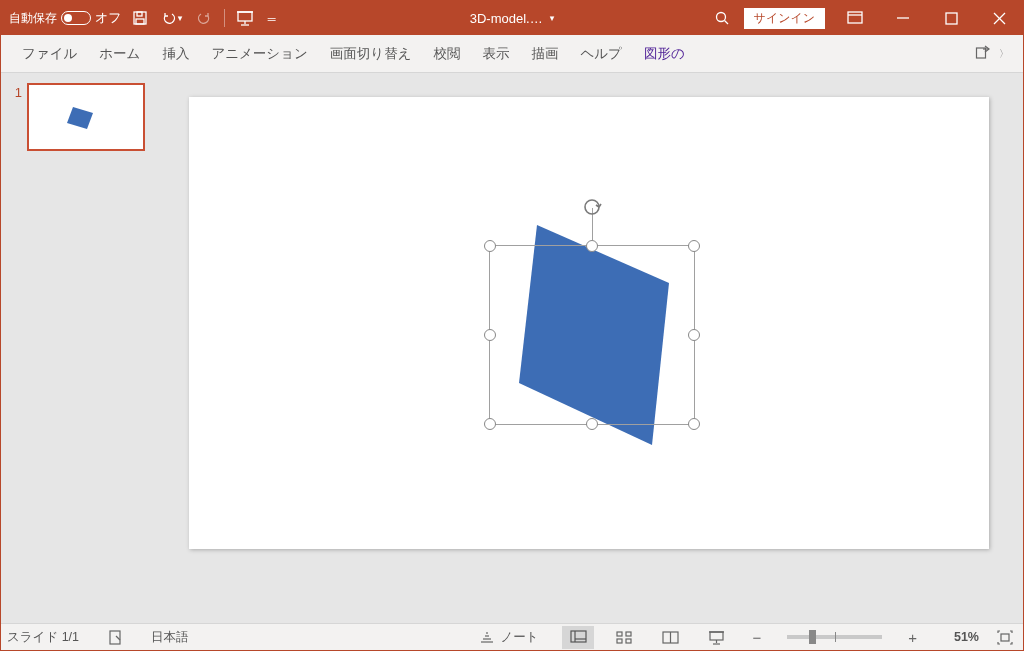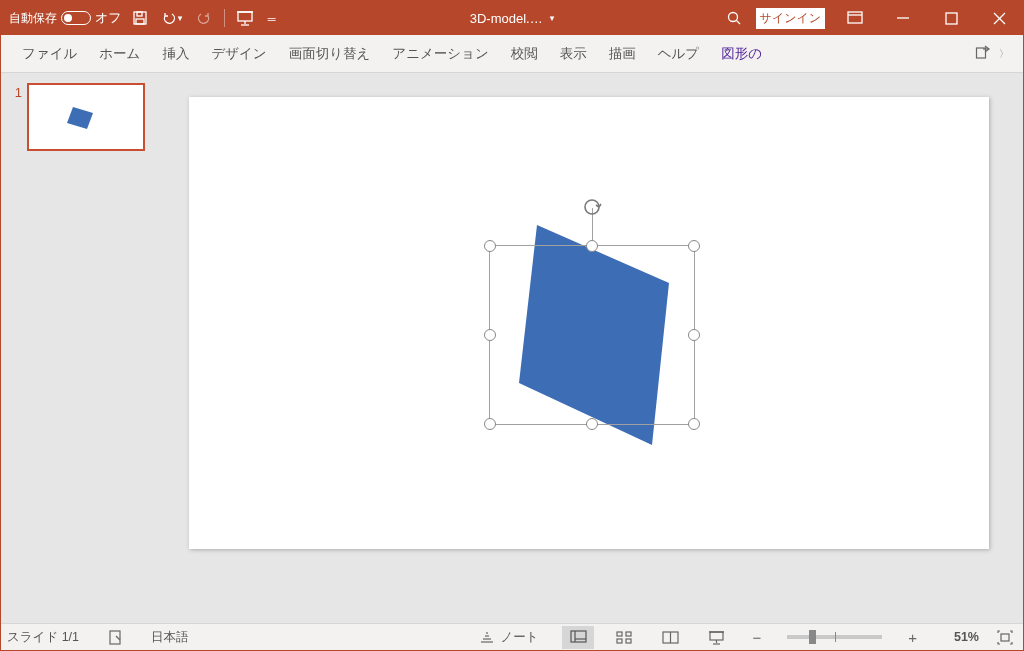--- a/index.html
+++ b/index.html
@@ -12,21 +12,21 @@
   .autosave { display:flex; align-items:center; gap:4px;text-align:center; }
   .autosave-pill { width:30px; height:14px; border:1px solid #fff; border-radius:8px; position:relative; }
   .autosave-pill::after{content:"";position:absolute;width:8px;height:8px;background:#fff;border-radius:50%;left:2px;top:2px;}
   .tb-icon { width:28px; height:28px; display:flex; align-items:center; justify-content:center; color:#fff; }
   .tb-icon svg { stroke:#fff; fill:none; }
   .dd { font-size:9px; padding-left:1px; }
   .divider-vert{width:1px;height:18px;background:rgba(255,255,255,0.4);margin:0 2px;}
   .tb-center { position:absolute; left:50%; transform:translateX(-50%); display:flex; align-items:center; gap:6px; color:#fff; font-size:13px;}
   .tb-right { margin-left:auto; display:flex; align-items:center; }
   .search-ic { width:44px; display:flex; justify-content:center;}
-  .signin { background:#fff; color:#b7472a; font-size:12px; padding:2px 4px; border:none; margin-right:6px;}
+  .signin { background:#fff; color:#b7472a; font-size:12px; padding:2px 10px; border:none; margin-right:6px;}
   .winctrl { width:48px; height:34px; display:flex; align-items:center; justify-content:center;}
 
   
   .ribbon { height:38px; background:#f3f2f1; border-bottom:1px solid #d6d6d6; display:flex; align-items:center; padding:0 10px; gap:0; font-size:13.5px; color:#555;}
   .ribbon .tab { padding:0 11px; height:38px; display:flex; align-items:center; cursor:pointer;text-align:center;}
   .ribbon .tab.active { color:#4c1d95; }
   .ribbon-end { margin-left:auto; display:flex; align-items:center; gap:4px; color:#555;}
   .share-ic { width:16px; height:16px; }
 
   
@@ -145,23 +145,22 @@
             <line x1="12" y1="1" x2="1" y2="12" stroke-width="1.3"></line>
           </svg>
       </div>
     </div>
   </div>
 
   <div class="ribbon">
     <div class="tab">ファイル</div>
     <div class="tab">ホーム</div>
     <div class="tab">挿入</div>
-    <div class="tab">デザイン</div>
+    <div class="tab">アニメーション</div>
     <div class="tab">画面切り替え</div>
-    <div class="tab">アニメーション</div>
     <div class="tab">校閲</div>
     <div class="tab">表示</div>
     <div class="tab">描画</div>
     <div class="tab">ヘルプ</div>
     <div class="tab active">図形の</div>
     <div class="ribbon-end">
       <div>
         <svg class="share-ic" viewBox="0 0 16 16" stroke="#666" fill="none">
             <rect x="1.5" y="4" width="9" height="10" stroke-width="1.2"></rect>
             <path d="M10 2l4 3-4 3" stroke-width="1.2"></path>

